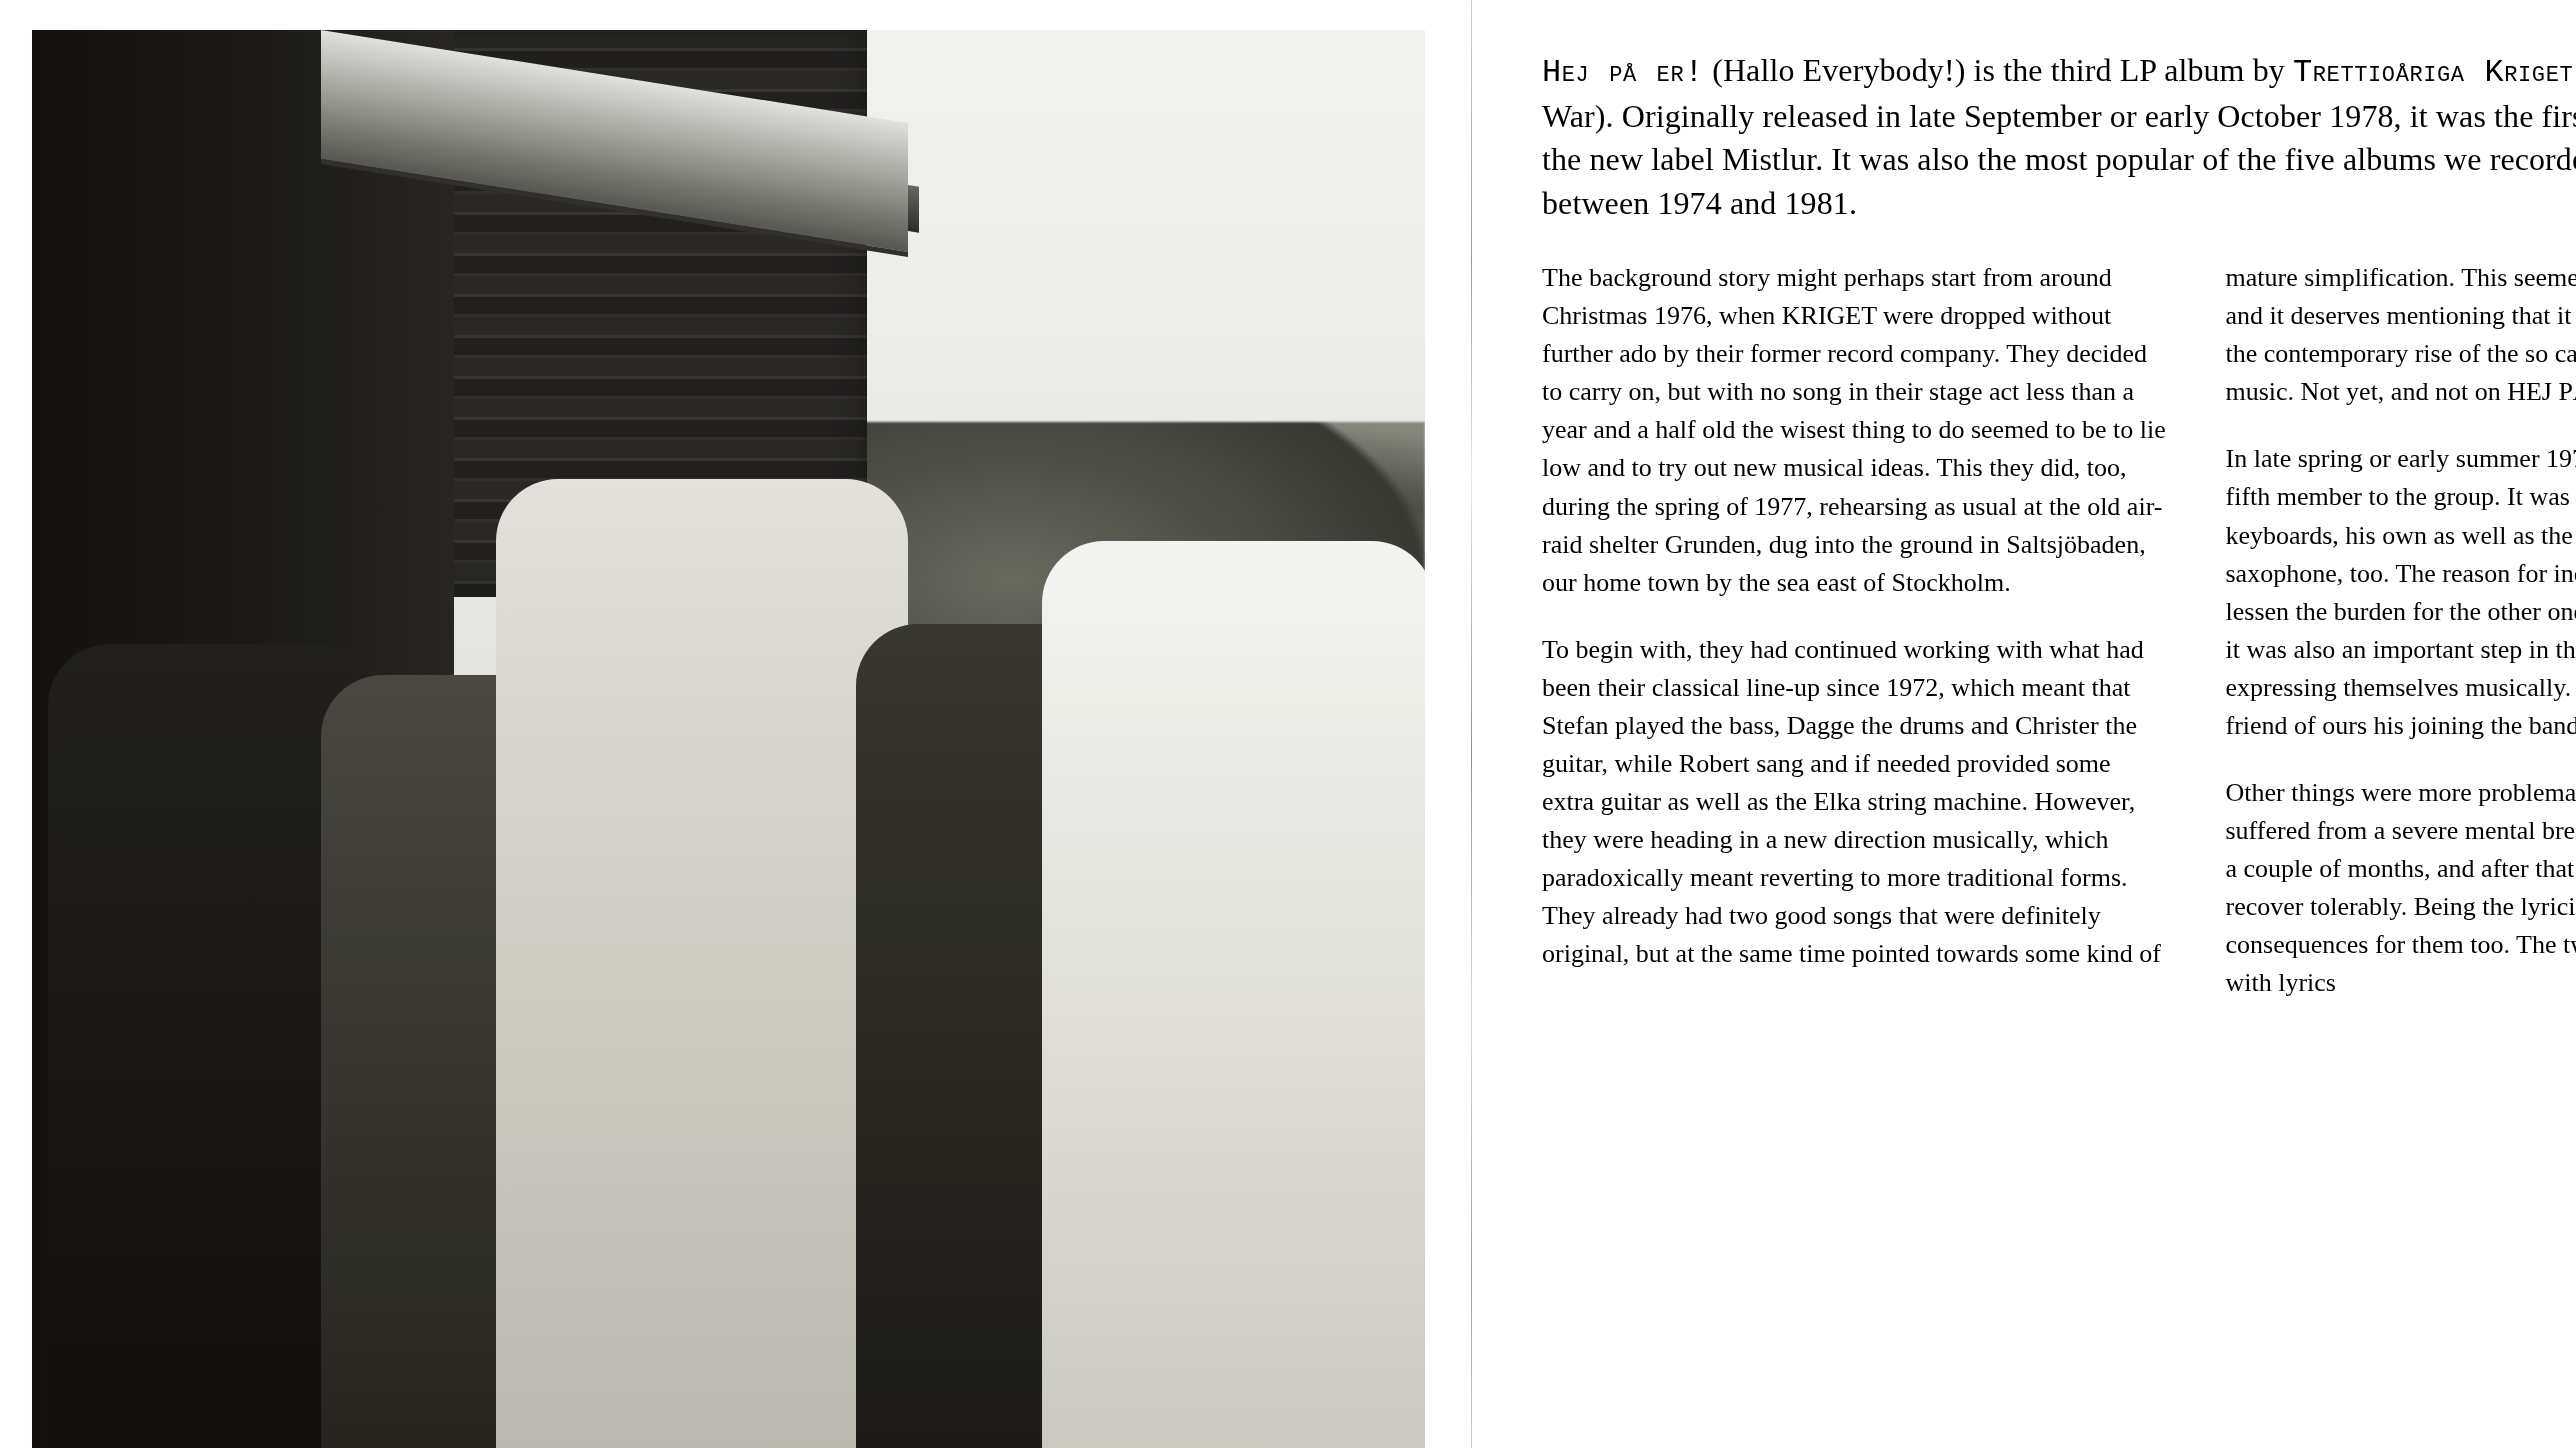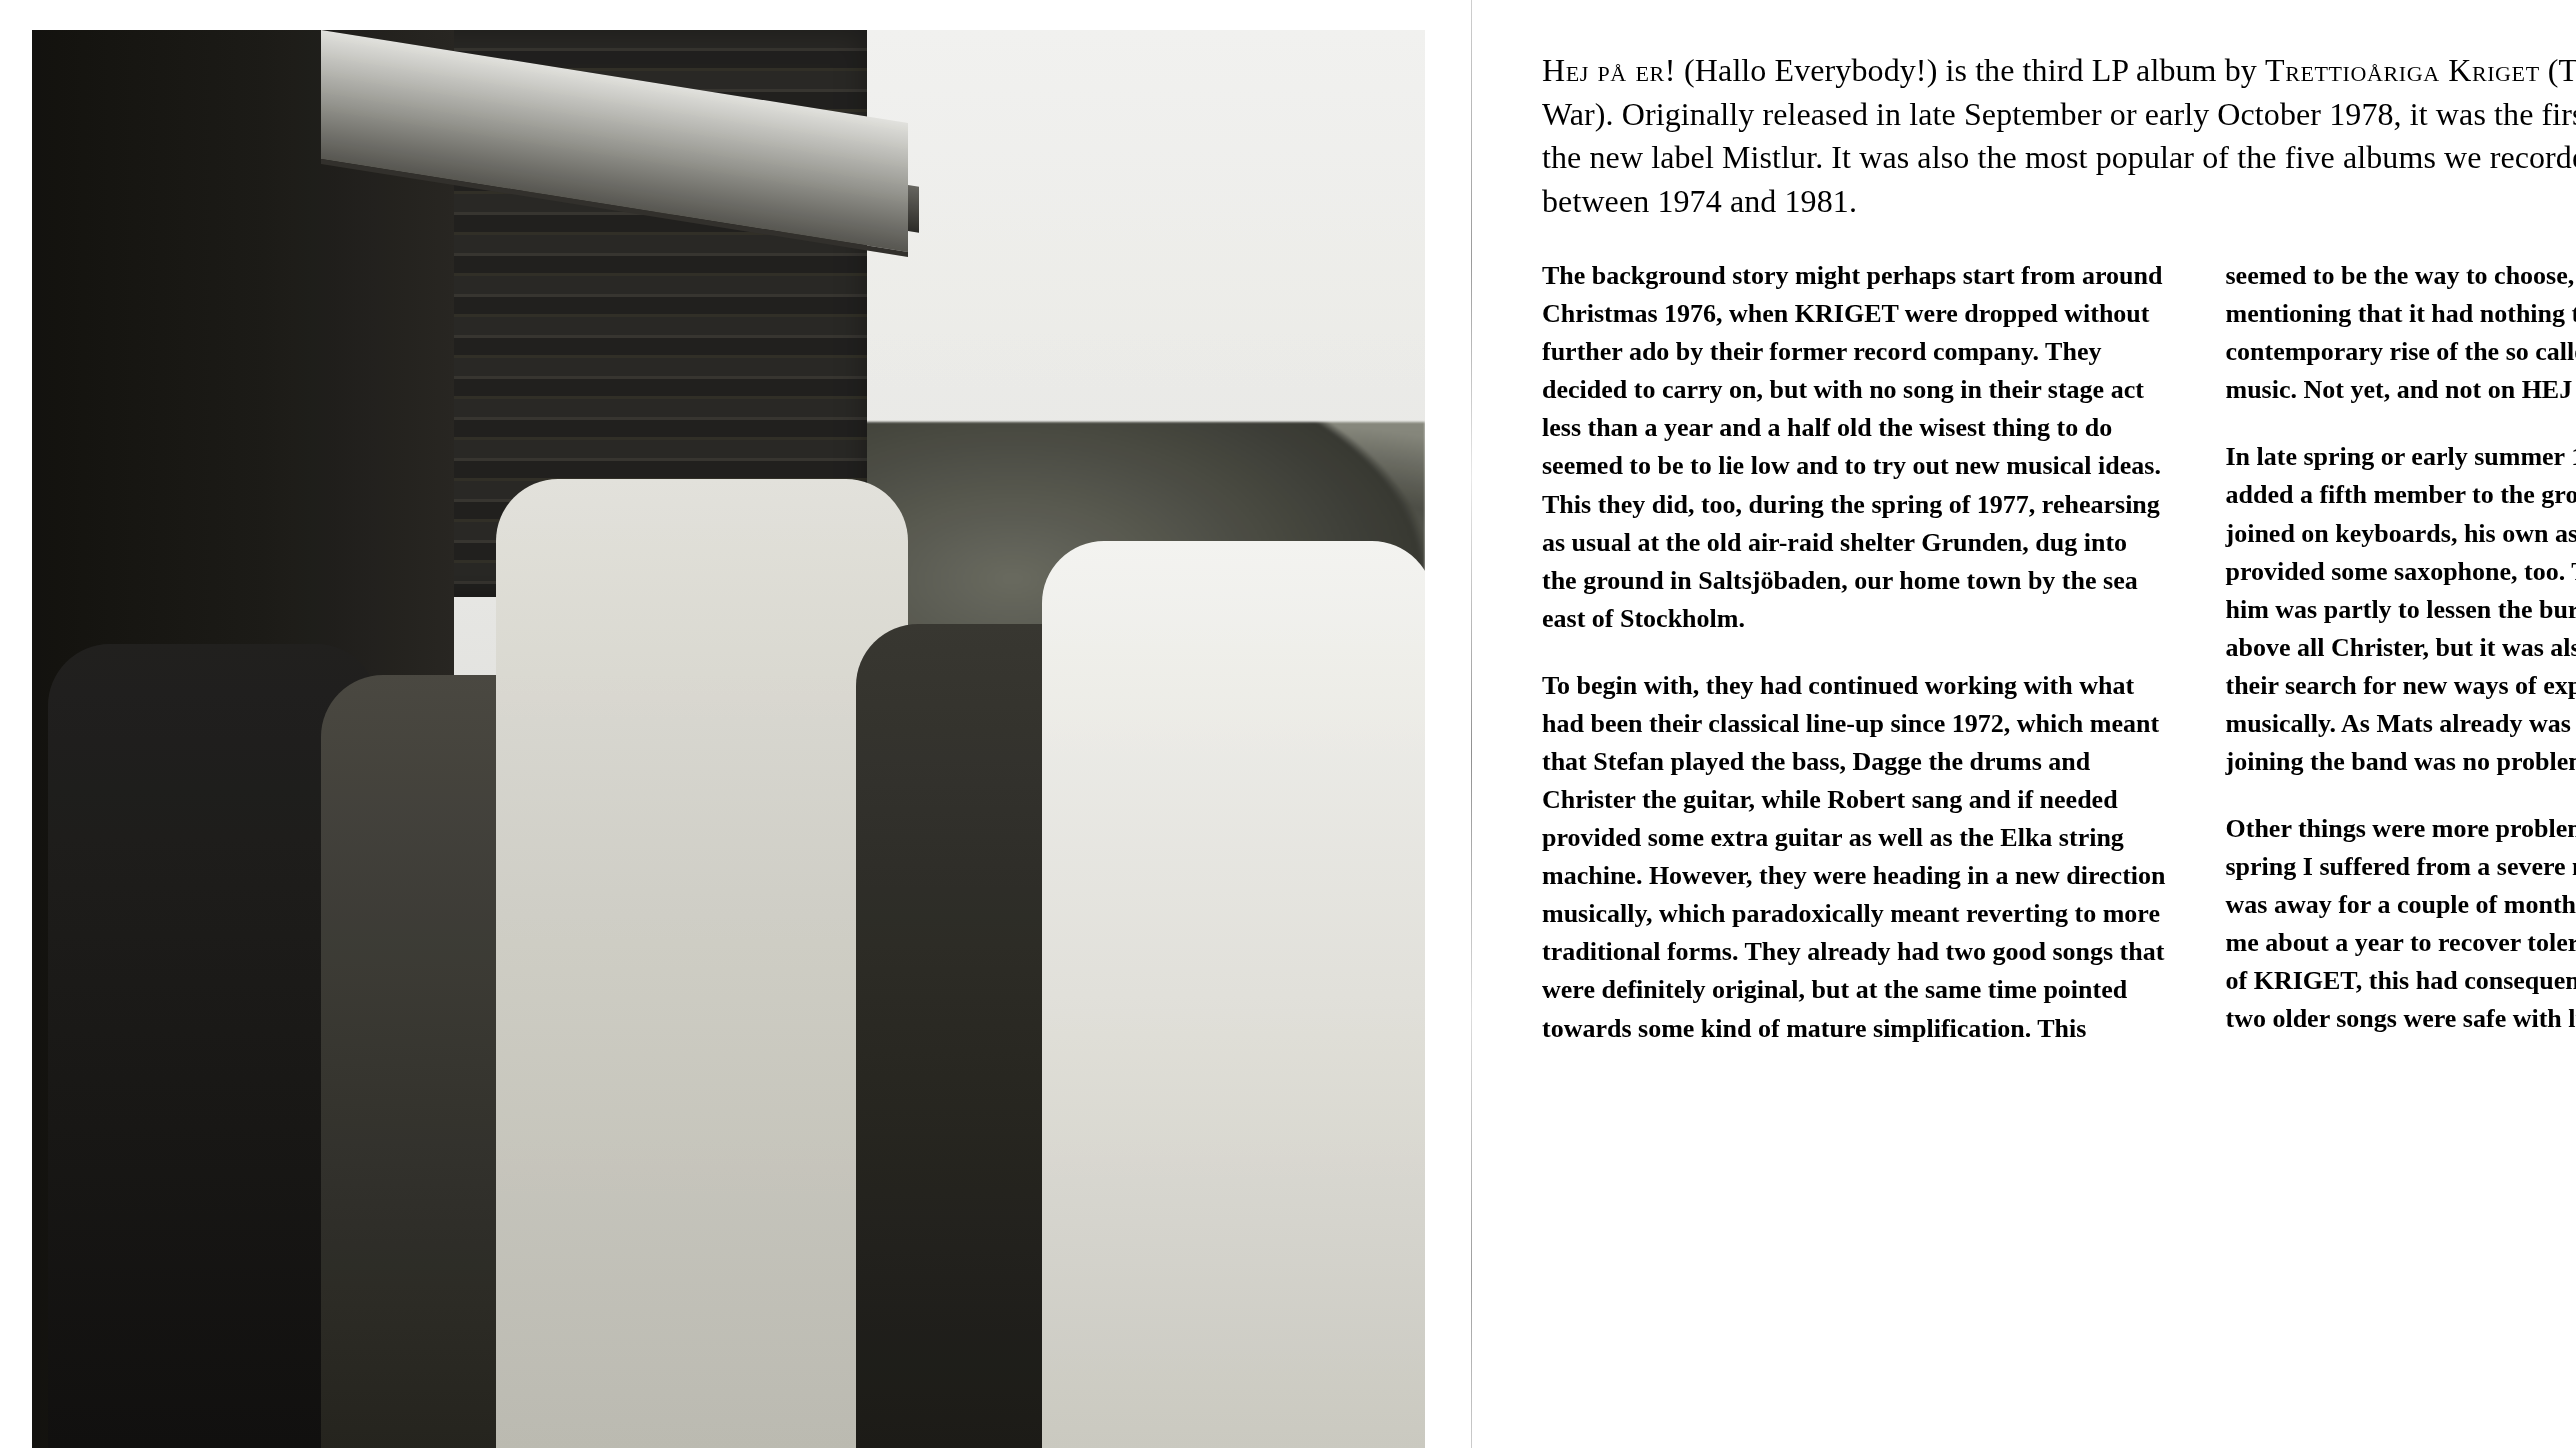--- a/index.html
+++ b/index.html
@@ -173,35 +173,35 @@
   .lede {
     font-size: 32px;
     line-height: 1.36;
     letter-spacing: 0.1px;
     margin: 0 0 34px 0;
     max-width: 1309px;
   }
   .sc {
     font-variant: small-caps;
     letter-spacing: 0.6px;
+    font-family: Liberation Mono, monospace;
   }
   .cols {
     column-count: 2;
     column-gap: 58px;
     width: 1309px;
     height: 1319px;
     font-size: 26px;
     line-height: 1.465;
     text-align: left;
     hyphens: manual;
   }
   .cols p {
     margin: 0 0 29px 0;
     break-inside: auto;
-    font-weight: bold;
   }
   .cols p:last-child { margin-bottom: 0; }
 </style>
 </head>
 <body>
 
 <div class="spread">
 
   <div class="page-left">
     <div class="photo-frame">

